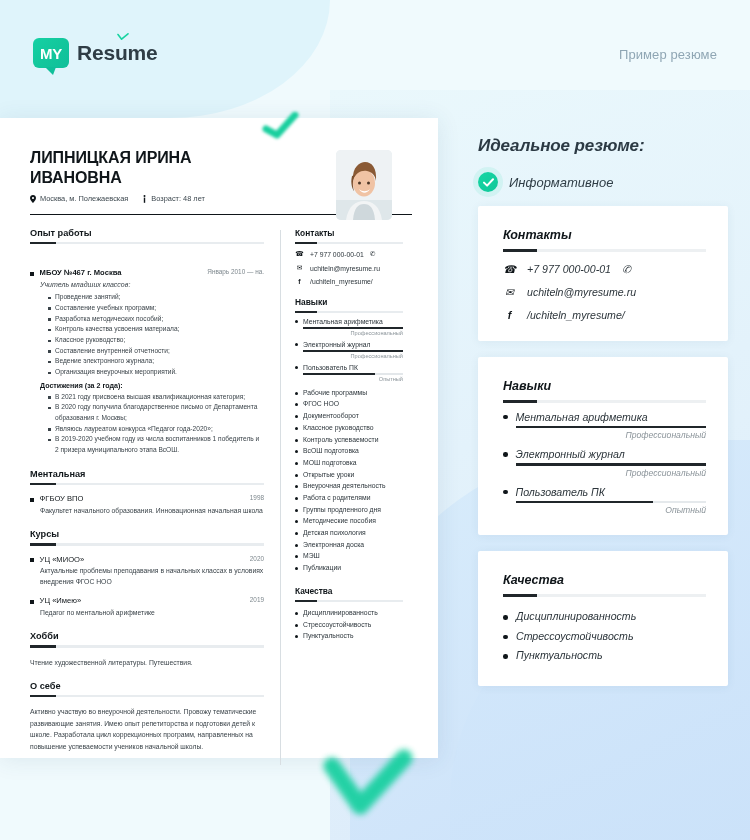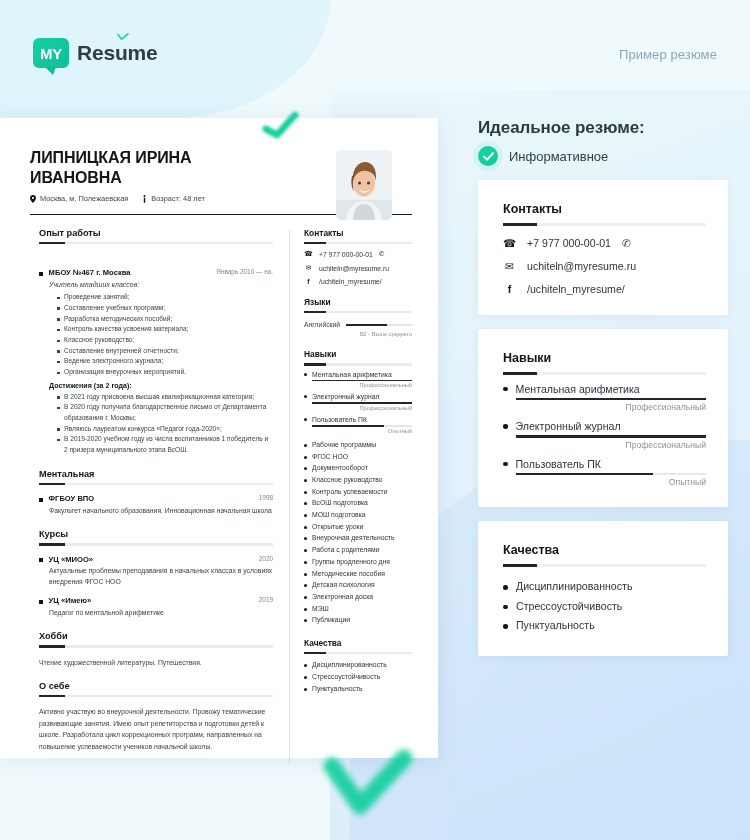--- a/index.html
+++ b/index.html
@@ -91,21 +91,21 @@
     position:absolute; right:46px; top:32px; width:56px; height:70px;
     border-radius:5px; overflow:hidden; background:#e8eef1;
   }
   .photo svg { display:block; }
 
   .head-rule {
     margin-top:11px; height:1px; background:#0f1519; width:100%;
   }
 
   
-  .cols { display:flex; margin-top:13px;justify-content:flex-end; }
+  .cols { display:flex; margin-top:13px; }
   .col-left { width:250px; padding-right:16px; }
   .col-div { width:1px; background:#d8dee2; margin-top:2px; }
   .col-right { width:122px; padding-left:14px; }
 
   .sec-title { font-size:9.2px; font-weight:700; color:#10161a; }
   .sec-rule { margin-top:4px; height:2.4px; background:#e8ecef; position:relative; }
   .sec-rule:before {
     content:""; position:absolute; left:0; top:0; height:100%; width:26px; background:#20262a;
   }
 
@@ -123,21 +123,21 @@
   ul.dots li {
     position:relative; font-size:6.6px; color:#3a4349; line-height:1.62; padding-left:7px;
   }
   ul.dots li:before {
     content:""; position:absolute; left:0; top:4.4px; width:2.6px; height:2.6px;
     background:#3a4349;
   }
   .ach-title { margin:4px 0 2px 10px; font-size:7.1px; font-weight:700; color:#10161a; }
 
   .edu-head { display:flex; align-items:flex-start; margin-top:9px; }
-  .edu-name { font-size:7.6px; font-weight:700; color:#10161a; flex:1; }
+  .edu-name { font-size:7.6px; font-weight:400; color:#10161a; flex:1; }
   .edu-year { font-size:6.4px; color:#7d878d; }
   .edu-sub { margin:2.5px 0 0 10px; font-size:6.8px; color:#3a4349; line-height:1.55; }
 
   .plain-text { margin-top:9px; font-size:6.8px; color:#3a4349; line-height:1.68; }
 
   
   .r-sec { margin-bottom:12px; }
   .r-title { font-size:8.4px; font-weight:700; color:#10161a; }
   .r-rule { margin-top:4px; height:2.2px; background:#e8ecef; position:relative; }
   .r-rule:before { content:""; position:absolute; left:0; top:0; height:100%; width:22px; background:#20262a; }
@@ -159,24 +159,24 @@
   .skill-bar i { position:absolute; left:0; top:0; height:100%; background:#20262a; }
   .skill-level { text-align:right; font-size:5.6px; color:#8b949a; margin-top:1px; }
 
   ul.rlist { list-style:none; margin-top:5px; }
   ul.rlist li { position:relative; font-size:6.8px; color:#2c353b; line-height:1.72; padding-left:8px; }
   ul.rlist li:before {
     content:""; position:absolute; left:0; top:5px; width:3px; height:3px; border-radius:50%; background:#10161a;
   }
 
   
-  .panel { position:absolute; left:478px; top:118px; width:250px; z-index:6; }
+  .panel { position:absolute; left:478px; top:136px; width:250px; z-index:6;font-style:italic; }
   .panel-title { font-size:17px; font-weight:700; color:#2c3a44; letter-spacing:-.1px; }
 
-  .check-group { margin-top:8px; }
+  .check-group { margin-top:16px; }
   .check-head { display:flex; align-items:center; gap:11px; }
   .check-circle {
     width:20px; height:20px; border-radius:50%;
     background: linear-gradient(135deg,#17d6a3 0%,#0fc79a 100%);
     display:flex; align-items:center; justify-content:center; flex:none;
     box-shadow: 0 0 0 5px rgba(23,214,163,.10);
   }
   .check-label { font-size:13px; color:#2f3d46; }
 
   .card {
@@ -362,31 +362,20 @@
           <div class="contact-row">
             <span class="ci">✉</span>
             <span>uchiteln@myresume.ru</span>
           </div>
           <div class="contact-row">
             <span class="ci"><b>f</b></span>
             <span>/uchiteln_myresume/</span>
           </div>
         </div>
 
-        <div class="r-sec">
-          <div class="r-title">Языки</div>
-          <div class="r-rule"></div>
-          <div class="lang-row">
-            <span class="lang-name">Английский</span>
-            <span class="lang-bar">
-                <i style="width:62%"></i>
-              </span>
-          </div>
-          <div class="lang-level">B2 - Выше среднего</div>
-        </div>
 
         <div class="r-sec">
           <div class="r-title">Навыки</div>
           <div class="r-rule"></div>
 
           <div class="skill-item">
             <div class="skill-line">
                 <span class="rd-bullet"></span>
               <span class="skill-name">Ментальная арифметика</span>
               </div>

